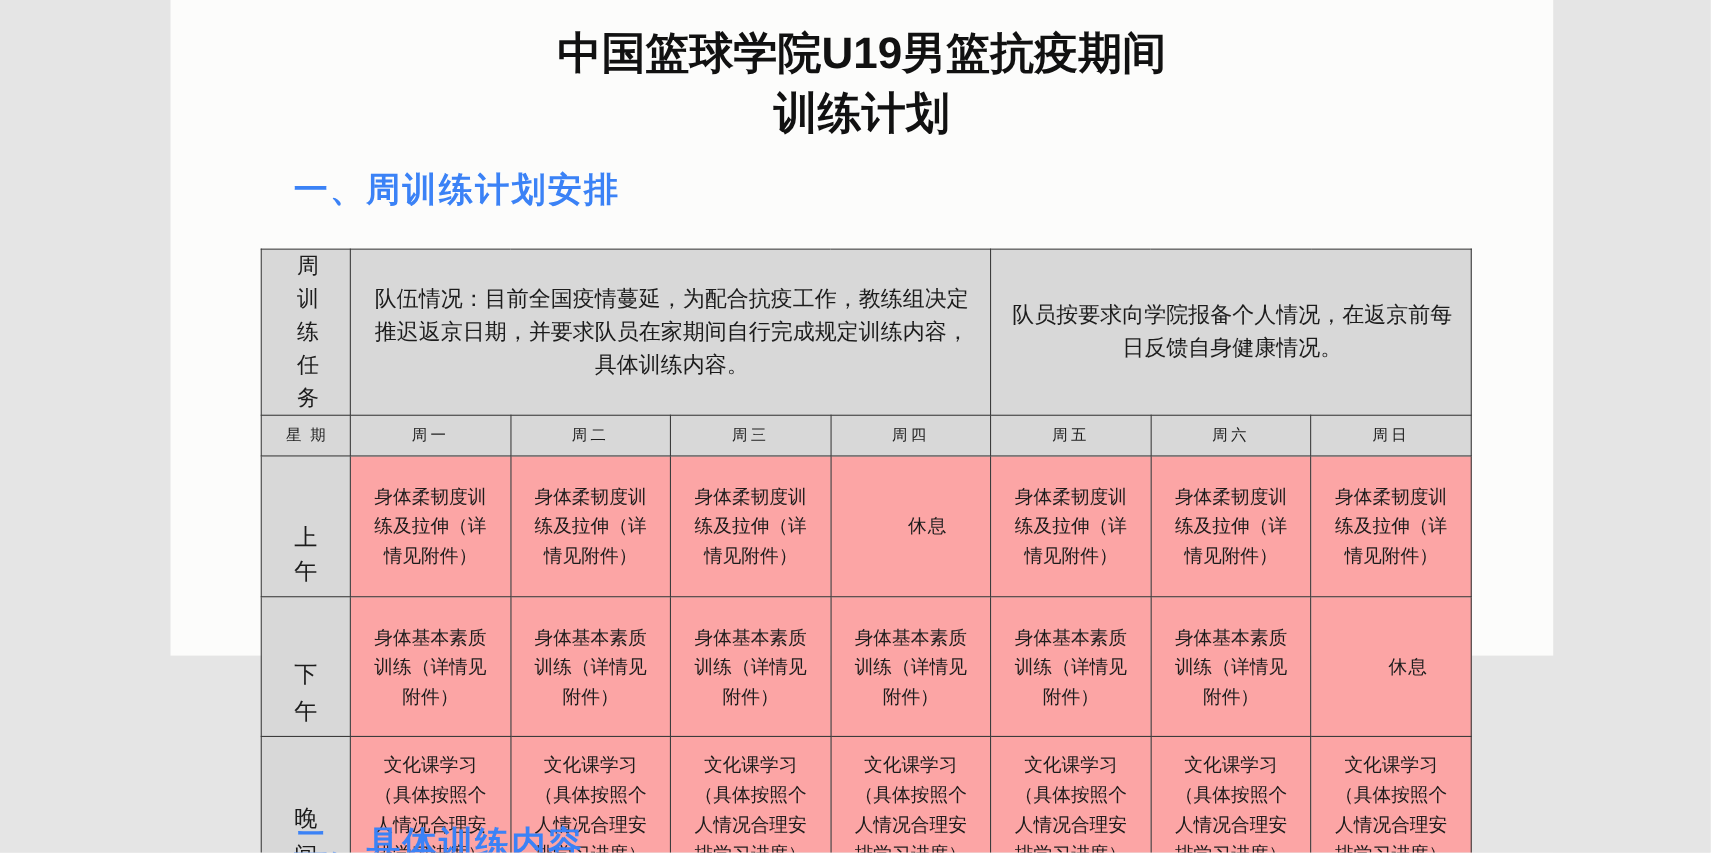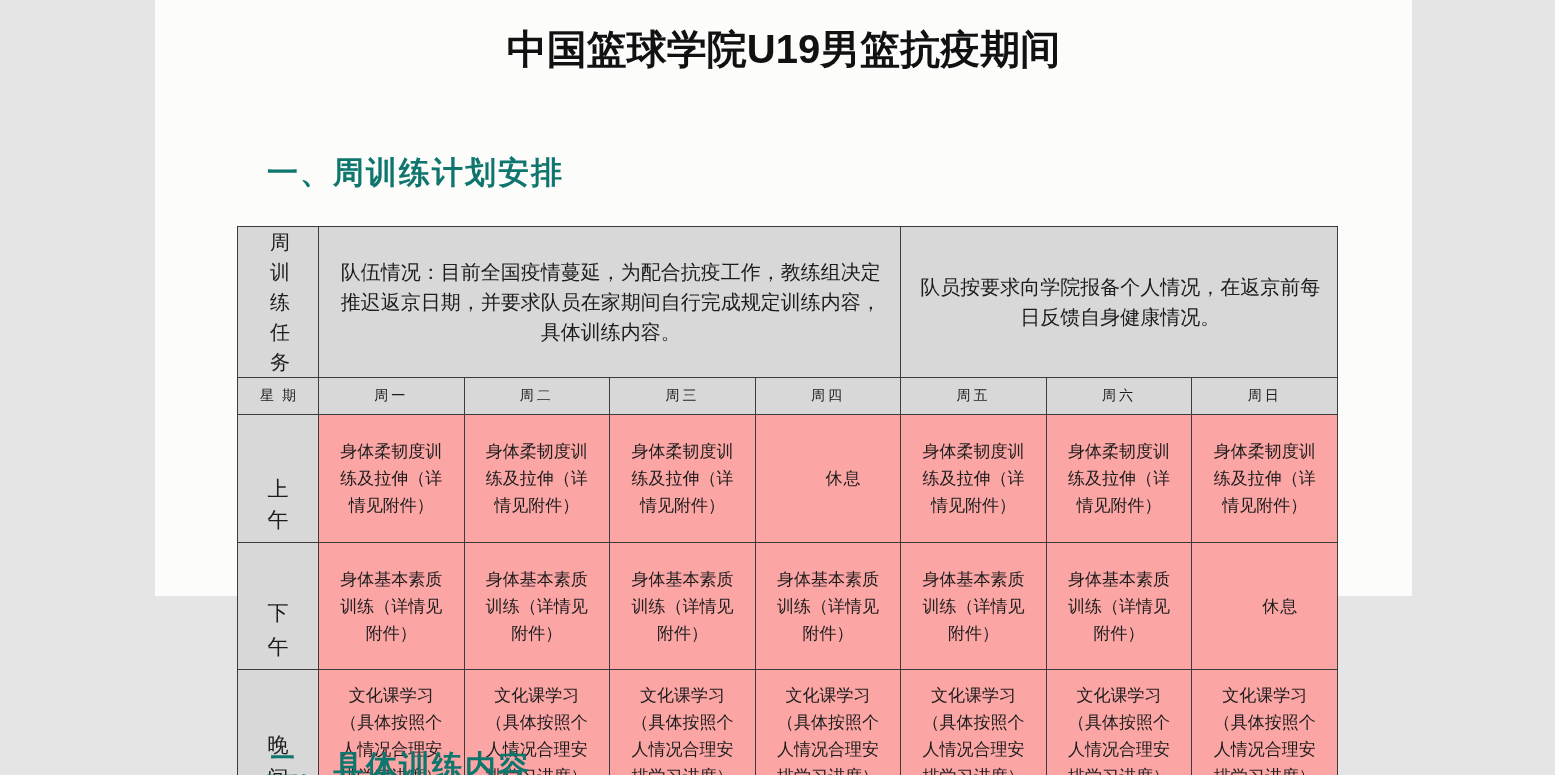--- a/index.html
+++ b/index.html
@@ -29,21 +29,21 @@
     font-weight: bold;
     font-size: 40px;
     line-height: 54px;
     color: #111;
   }
   .section-heading {
     position: absolute; left: 112px;
     font-size: 31px;
     font-weight: 600;
     letter-spacing: 2px;
-    color: #0f766e;
+    color: #3b82f6;
     white-space: nowrap;
   }
   .section-1 { top: 152px; }
   .section-2 { top: 746px; }
   table.plan {
     position: absolute; left: 82px; top: 226px;
     width: 1101px;
     border-collapse: collapse;
     table-layout: fixed;
   }
@@ -88,20 +88,21 @@
 <body>
 
 <div class="stage">
   <div class="gutter gutter-left"></div>
   <div class="gutter gutter-right"></div>
 
   <div class="page">
 
     <div class="doc-title">
       <div>中国篮球学院U19男篮抗疫期间</div>
+      <div>训练计划</div>
     </div>
 
     <div class="section-heading section-1">一、周训练计划安排</div>
 
     <table class="plan">
       <colgroup>
         <col style="width:81px">
         <col>
           <col>
           <col>

